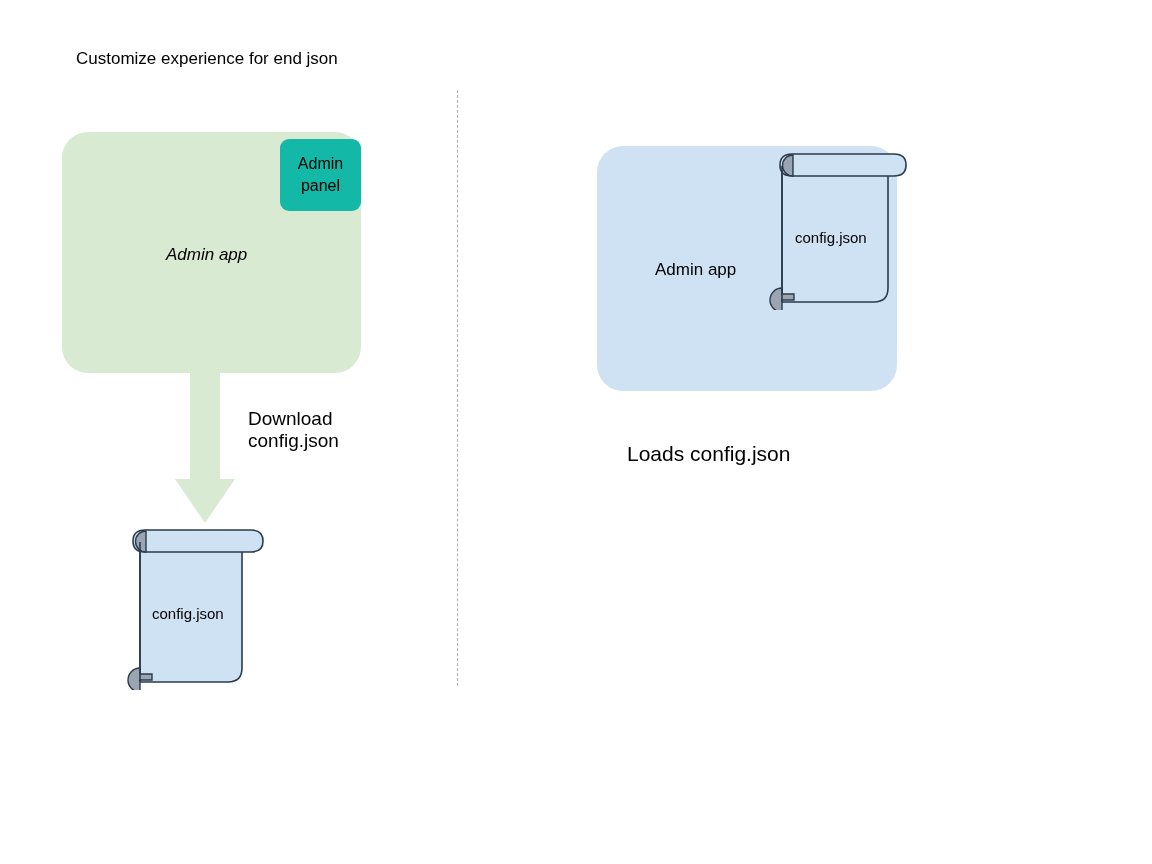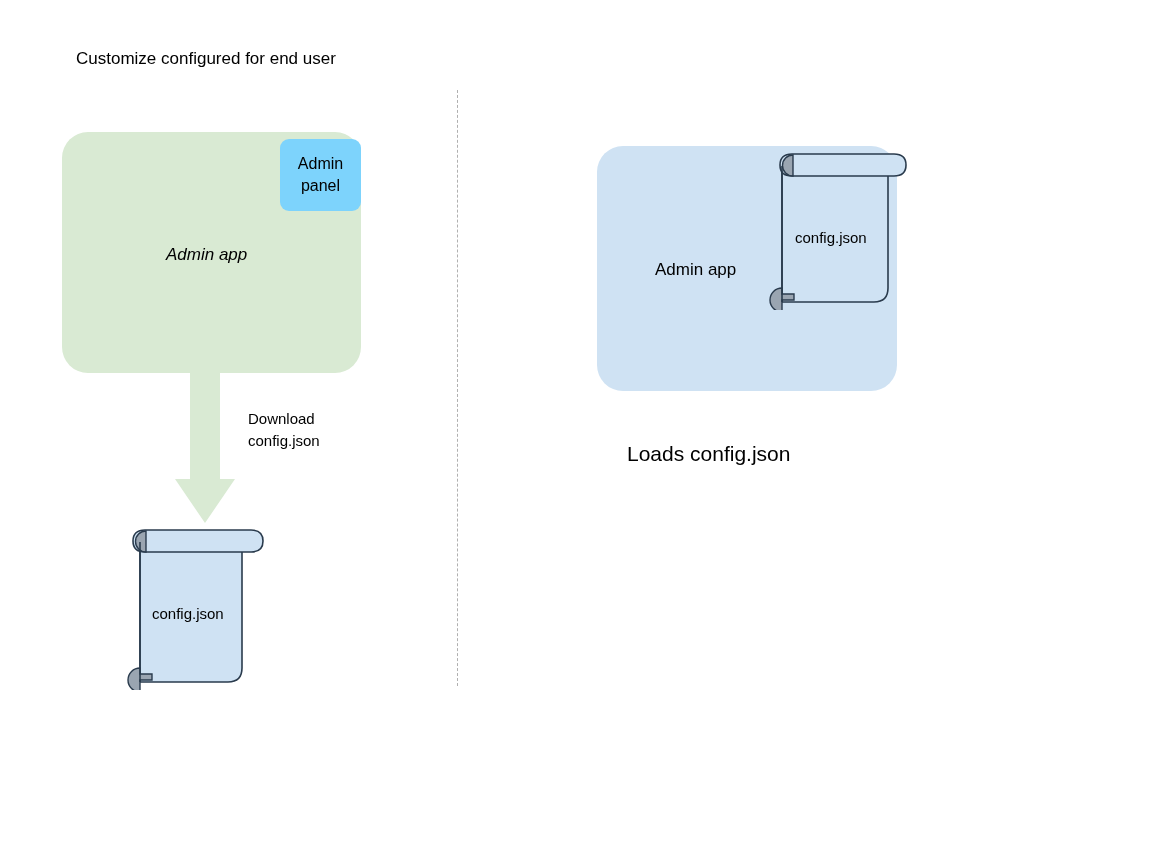--- a/index.html
+++ b/index.html
@@ -73,21 +73,21 @@
   #admin-app-label { left: 166px; top: 244px; font-style: italic; }
   #demo-app-label  { left: 655px; top: 259px; }
 
   
   #admin-panel-badge {
     position: absolute;
     left: 280px;
     top: 139px;
     width: 81px;
     height: 72px;
-    background: #7dd3fc;
+    background: #14b8a6;
     border-radius: 9px;
     display: flex;
     align-items: center;
     justify-content: center;
     text-align: center;
     font-size: 16px;
     line-height: 22px;
     color: #000000;
   }
 
@@ -96,21 +96,21 @@
     position: absolute;
     left: 175px;
     top: 371px;
     width: 60px;
     height: 156px;
   }
   .arrow-label {
     position: absolute;
     left: 248px;
     top: 408px;
-    font-size: 15px;
+    font-size: 19px;
     line-height: 22px;
     color: #000000;
     white-space: nowrap;
   }
 
   
   .scroll-shape {
     position: absolute;
   }
   #scroll-left  { left: 118px; top: 528px; width: 148px; height: 162px; }
@@ -135,21 +135,21 @@
     line-height: 21px;
     color: #000000;
     white-space: nowrap;
   }
 </style>
 </head>
 <body>
 
 <div class="canvas">
 
-  <div class="heading" id="heading-left">Customize configured for end user</div>
+  <div class="heading" id="heading-left">Customize experience for end json</div>
 
 
   <div class="divider"></div>
 
   <div class="app-box" id="admin-app-box"></div>
 
   <div class="app-label" id="admin-app-label">Admin app</div>
 
   <div id="admin-panel-badge">
     <span>Admin<br>panel</span>

